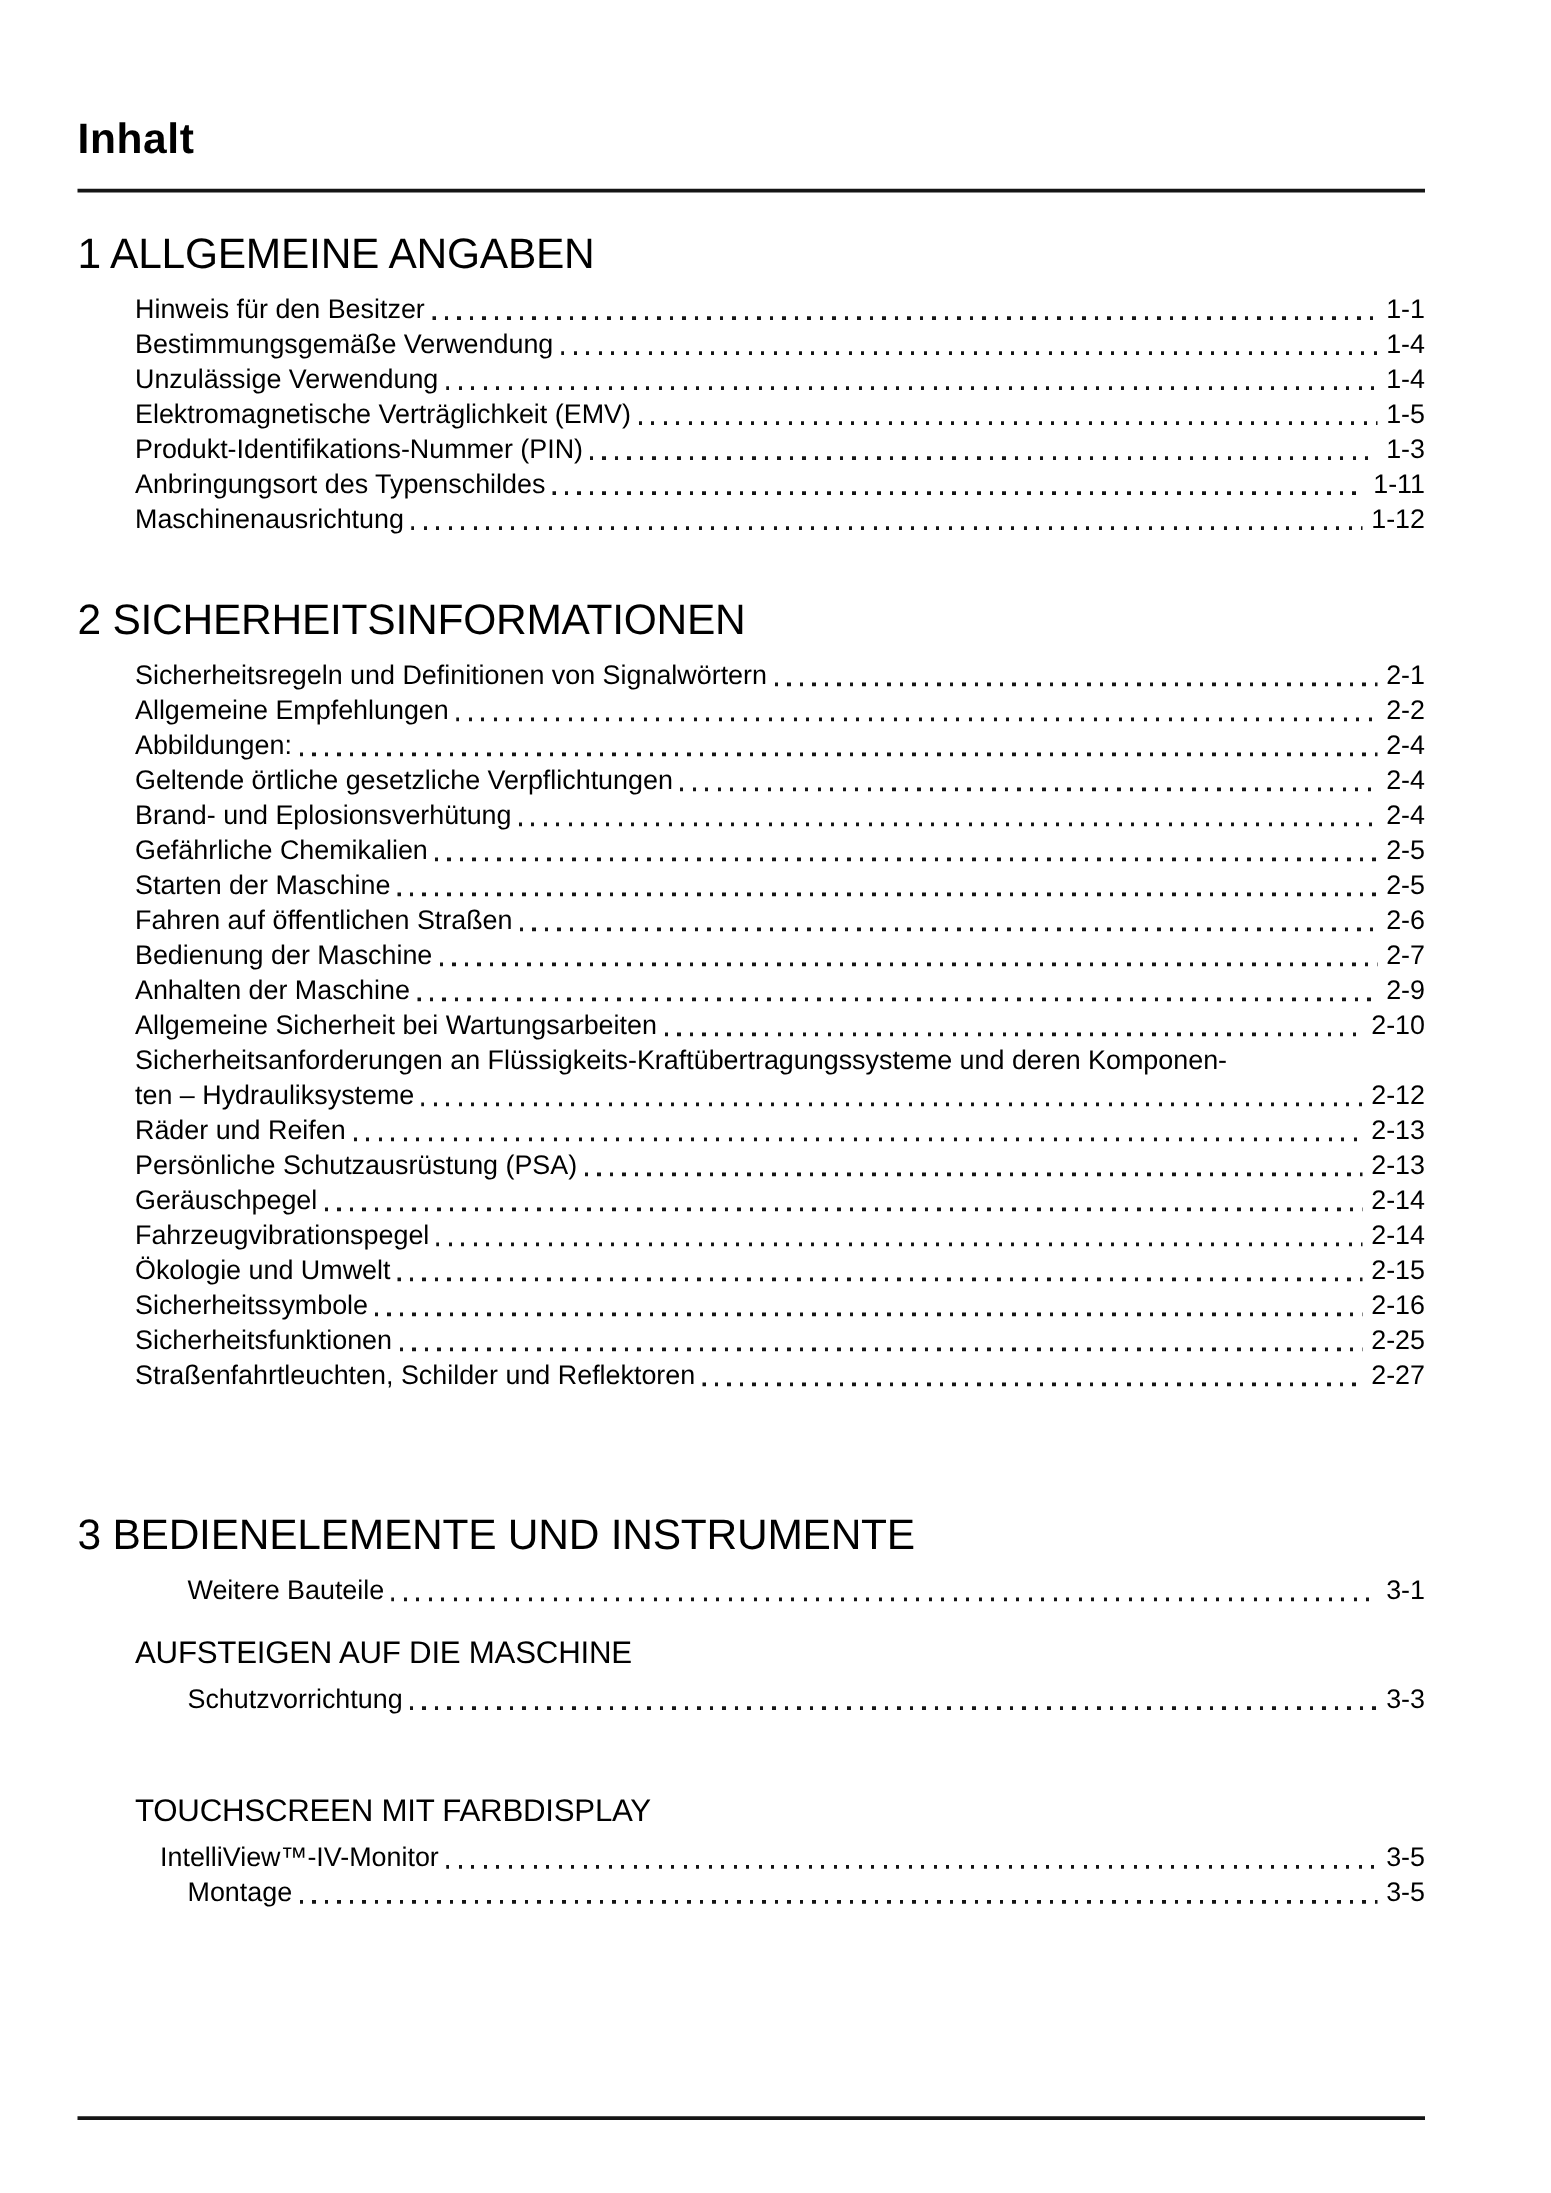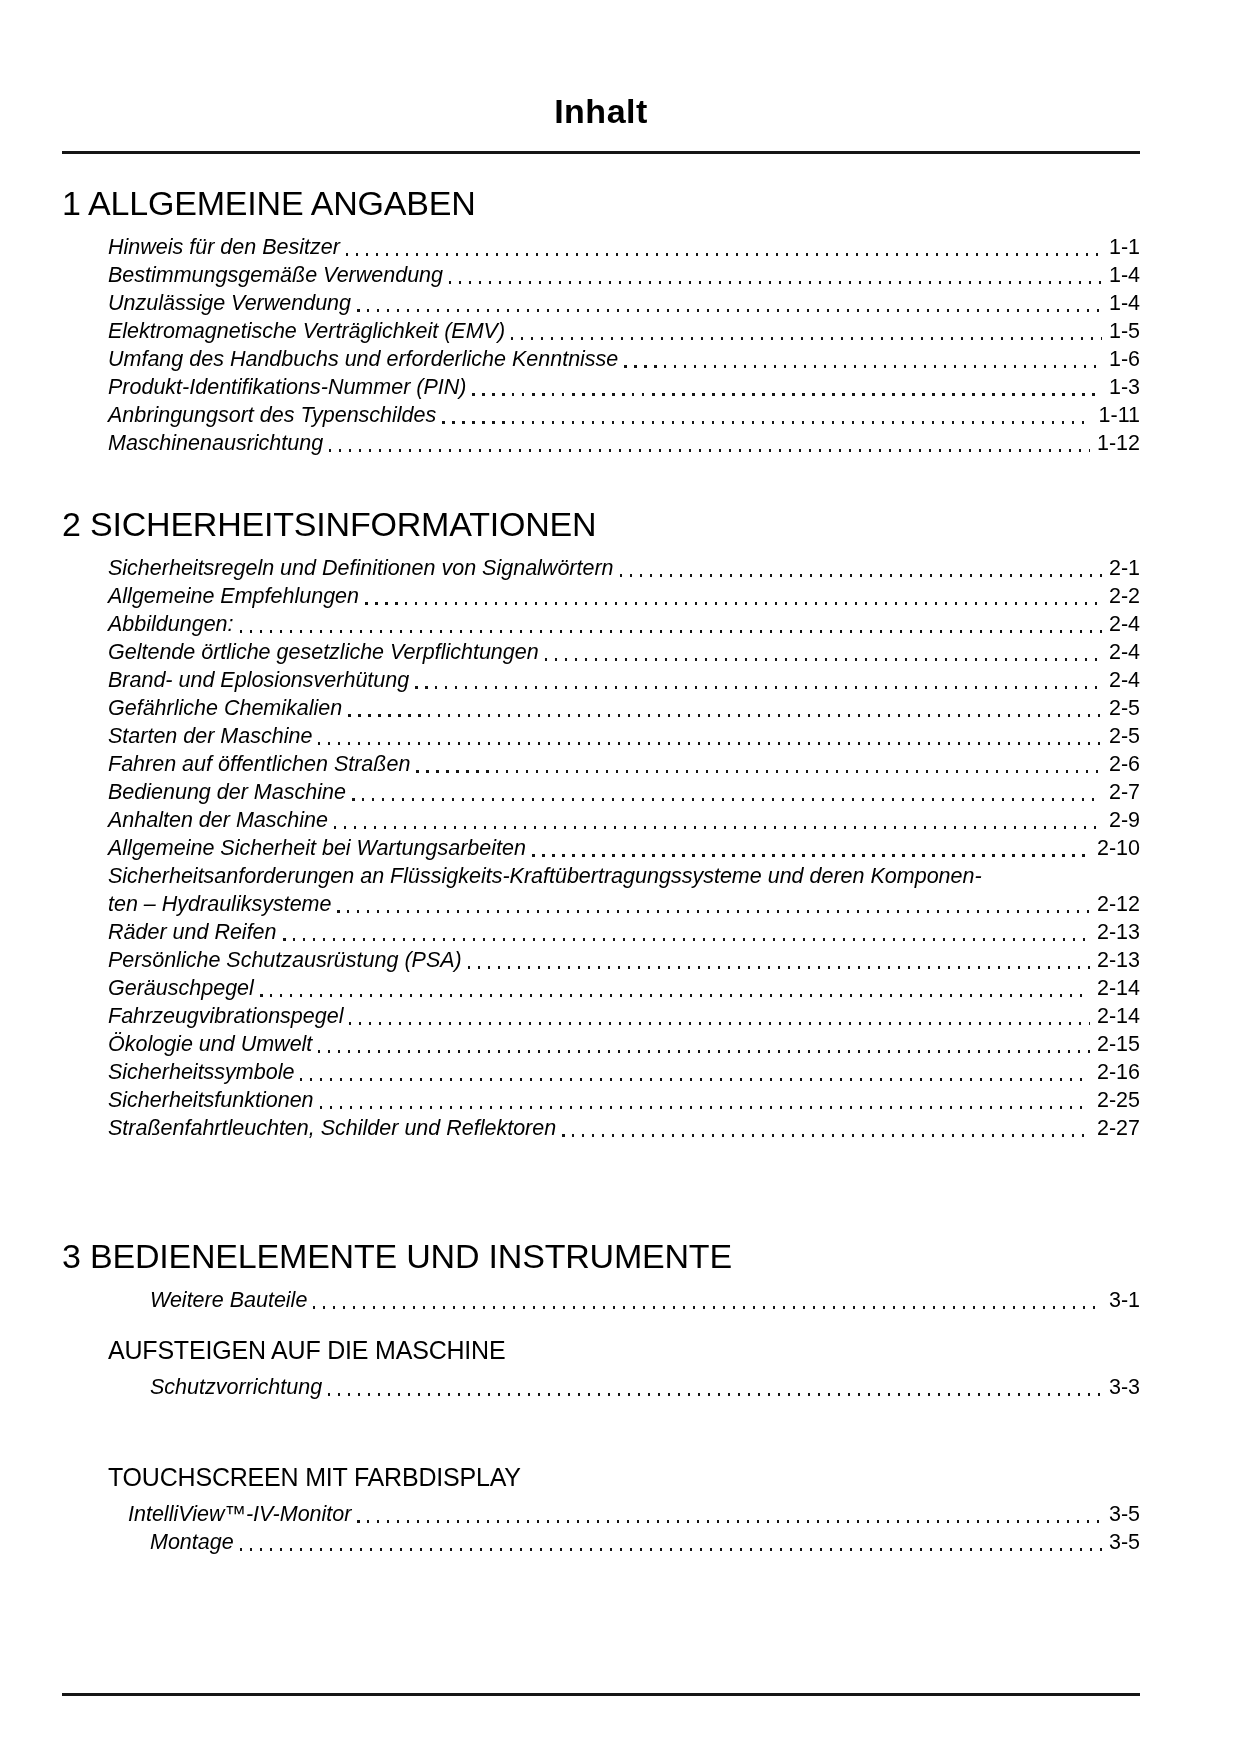--- a/index.html
+++ b/index.html
@@ -7,21 +7,21 @@
     width:1241px; height:1754px;
     background:#ffffff; color:#000000;
     font-family:"Liberation Sans","DejaVu Sans",sans-serif;
     position:relative; overflow:hidden;
   }
   .page {
     position:absolute; left:62px; top:0; width:1078px;
   }
   .title {
     margin:92px 0 0 0;
-    text-align:center;
+    text-align:left;
     font-size:34px; font-weight:bold; letter-spacing:0.5px;
   }
   .rule { height:3px; background:#151515; }
   .rule-top { margin-top:20px; }
   .rule-bottom { position:absolute; left:62px; top:1693px; width:1078px; }
 
   .ch {
     font-size:34px; font-weight:normal; letter-spacing:-0.2px;
     margin:30px 0 10px 0;
   }
@@ -37,21 +37,21 @@
 
   .row {
     display:flex; align-items:baseline;
     font-size:21.5px; line-height:28px;
     white-space:nowrap;
   }
   .row.lvl-1 { padding-left:46px; }
   .row.lvl-2 { padding-left:66px; }
   .row.lvl-3 { padding-left:88px; }
 
-  .lab { flex:0 0 auto;font-style:italic; }
+  .lab { flex:0 0 auto; }
   .leader {
     flex:1 1 auto; min-width:14px;
     height:3px; align-self:flex-end;
     margin:0 7px 5px 6px;
     background-image:repeating-linear-gradient(
       to right,
       #141414 0, #141414 2.5px,
       transparent 2.5px, transparent 10px);
   }
   .pnum { flex:0 0 auto; }
@@ -79,25 +79,20 @@
           <span class="lab">Unzulässige Verwendung</span>
           <span class="leader"></span>
           <span class="pnum">1-4</span>
         </div>
         <div class="row lvl-1">
           <span class="lab">Elektromagnetische Verträglichkeit (EMV)</span>
           <span class="leader"></span>
           <span class="pnum">1-5</span>
         </div>
         <div class="row lvl-1">
-          <span class="lab">Umfang des Handbuchs und erforderliche Kenntnisse</span>
-          <span class="leader"></span>
-          <span class="pnum">1-6</span>
-        </div>
-        <div class="row lvl-1">
           <span class="lab">Produkt-Identifikations-Nummer (PIN)</span>
           <span class="leader"></span>
           <span class="pnum">1-3</span>
         </div>
         <div class="row lvl-1">
           <span class="lab">Anbringungsort des Typenschildes</span>
           <span class="leader"></span>
           <span class="pnum">1-11</span>
         </div>
         <div class="row lvl-1">

